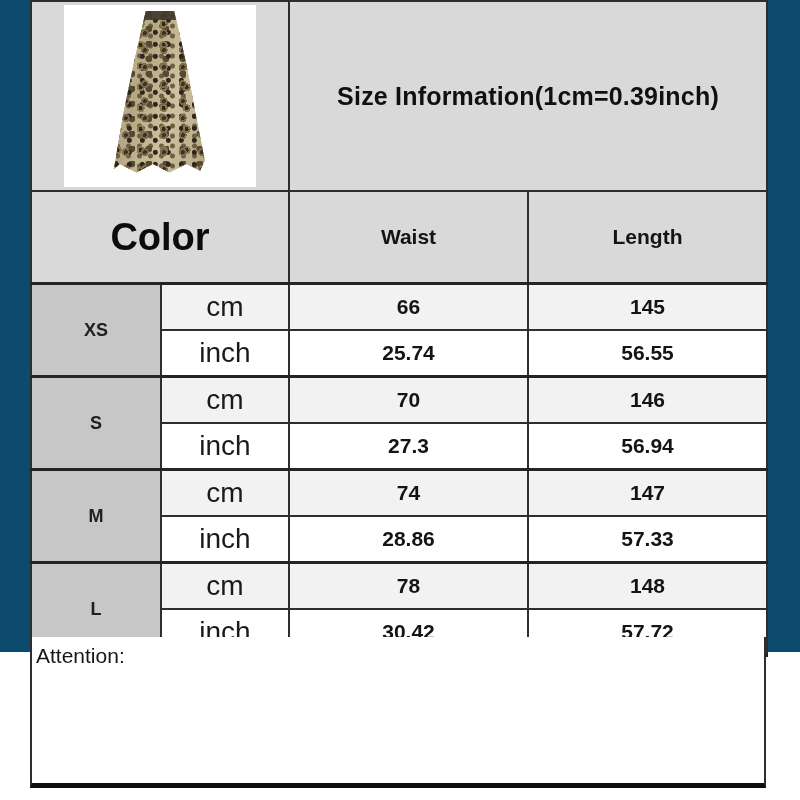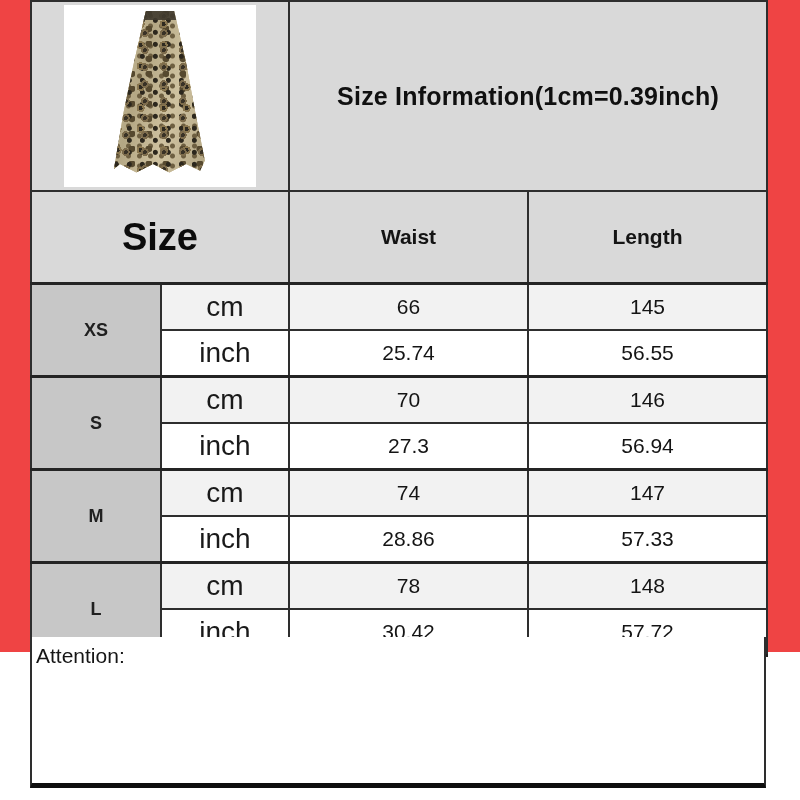--- a/index.html
+++ b/index.html
@@ -1,21 +1,21 @@
 <!DOCTYPE html>
 <html><head>
 <meta charset="utf-8">
 <style>
   html,body{margin:0;padding:0;background:#fff;}
   body{
     width:800px;height:800px;overflow:hidden;
     font-family:"Liberation Sans","DejaVu Sans",sans-serif;
     color:#1c1c1c;
   }
-  .sheet{position:relative;width:800px;height:652px;background:#ef4444;}
+  .sheet{position:relative;width:800px;height:652px;background:#0c4a6e;}
 
   table.size-table{
     position:absolute;left:30px;top:0;
     width:736px;border-collapse:collapse;table-layout:fixed;
     border:2px solid #2e2e2e;border-top:2px solid #8f8f8f;border-bottom:3px solid #222;
   }
   table.size-table td{
     border:2px solid #2e2e2e;
     text-align:center;vertical-align:middle;
     padding:0;overflow:hidden;
@@ -51,21 +51,21 @@
   }
 
   
   td.head-cell{height:90px;background:#d9d9d9;font-weight:bold;}
   .size-head{font-size:38px;color:#0c0c0c;}
   .col-head{font-size:21px;color:#141414;margin-top:38px;}
 
   
   td.size-label{background:#c7c7c7;font-size:18px;font-weight:bold;color:#202020;}
   td.unit-cell{font-size:28px;font-weight:normal;color:#1a1a1a;height:44px;}
-  td.val-cell{font-size:21px;font-weight:normal;color:#141414;height:44px;}
+  td.val-cell{font-size:21px;font-weight:bold;color:#141414;height:44px;}
   tr.row-cm td.unit-cell, tr.row-cm td.val-cell{background:#f2f2f2;}
   tr.row-inch td.unit-cell, tr.row-inch td.val-cell{background:#ffffff;}
 
   
   .attention{
     position:absolute;left:30px;top:637px;width:736px;height:151px;
     background:#fff;
     border-left:2px solid #2e2e2e;border-right:2px solid #2e2e2e;
     border-bottom:5px solid #0e0e0e;
     box-sizing:border-box;
@@ -94,21 +94,21 @@
           <div class="skirt"></div>
         </div>
       </td>
       <td class="title-cell" colspan="2">
         <span class="main-title">Size Information(1cm=0.39inch)</span>
       </td>
     </tr>
 
     <tr>
       <td class="head-cell" colspan="2">
-        <span class="size-head">Size</span>
+        <span class="size-head">Color</span>
       </td>
       <td class="head-cell">
         <span class="col-head">Waist</span>
       </td>
       <td class="head-cell">
         <span class="col-head">Length</span>
       </td>
     </tr>
 
     <tr class="section-start row-cm">

